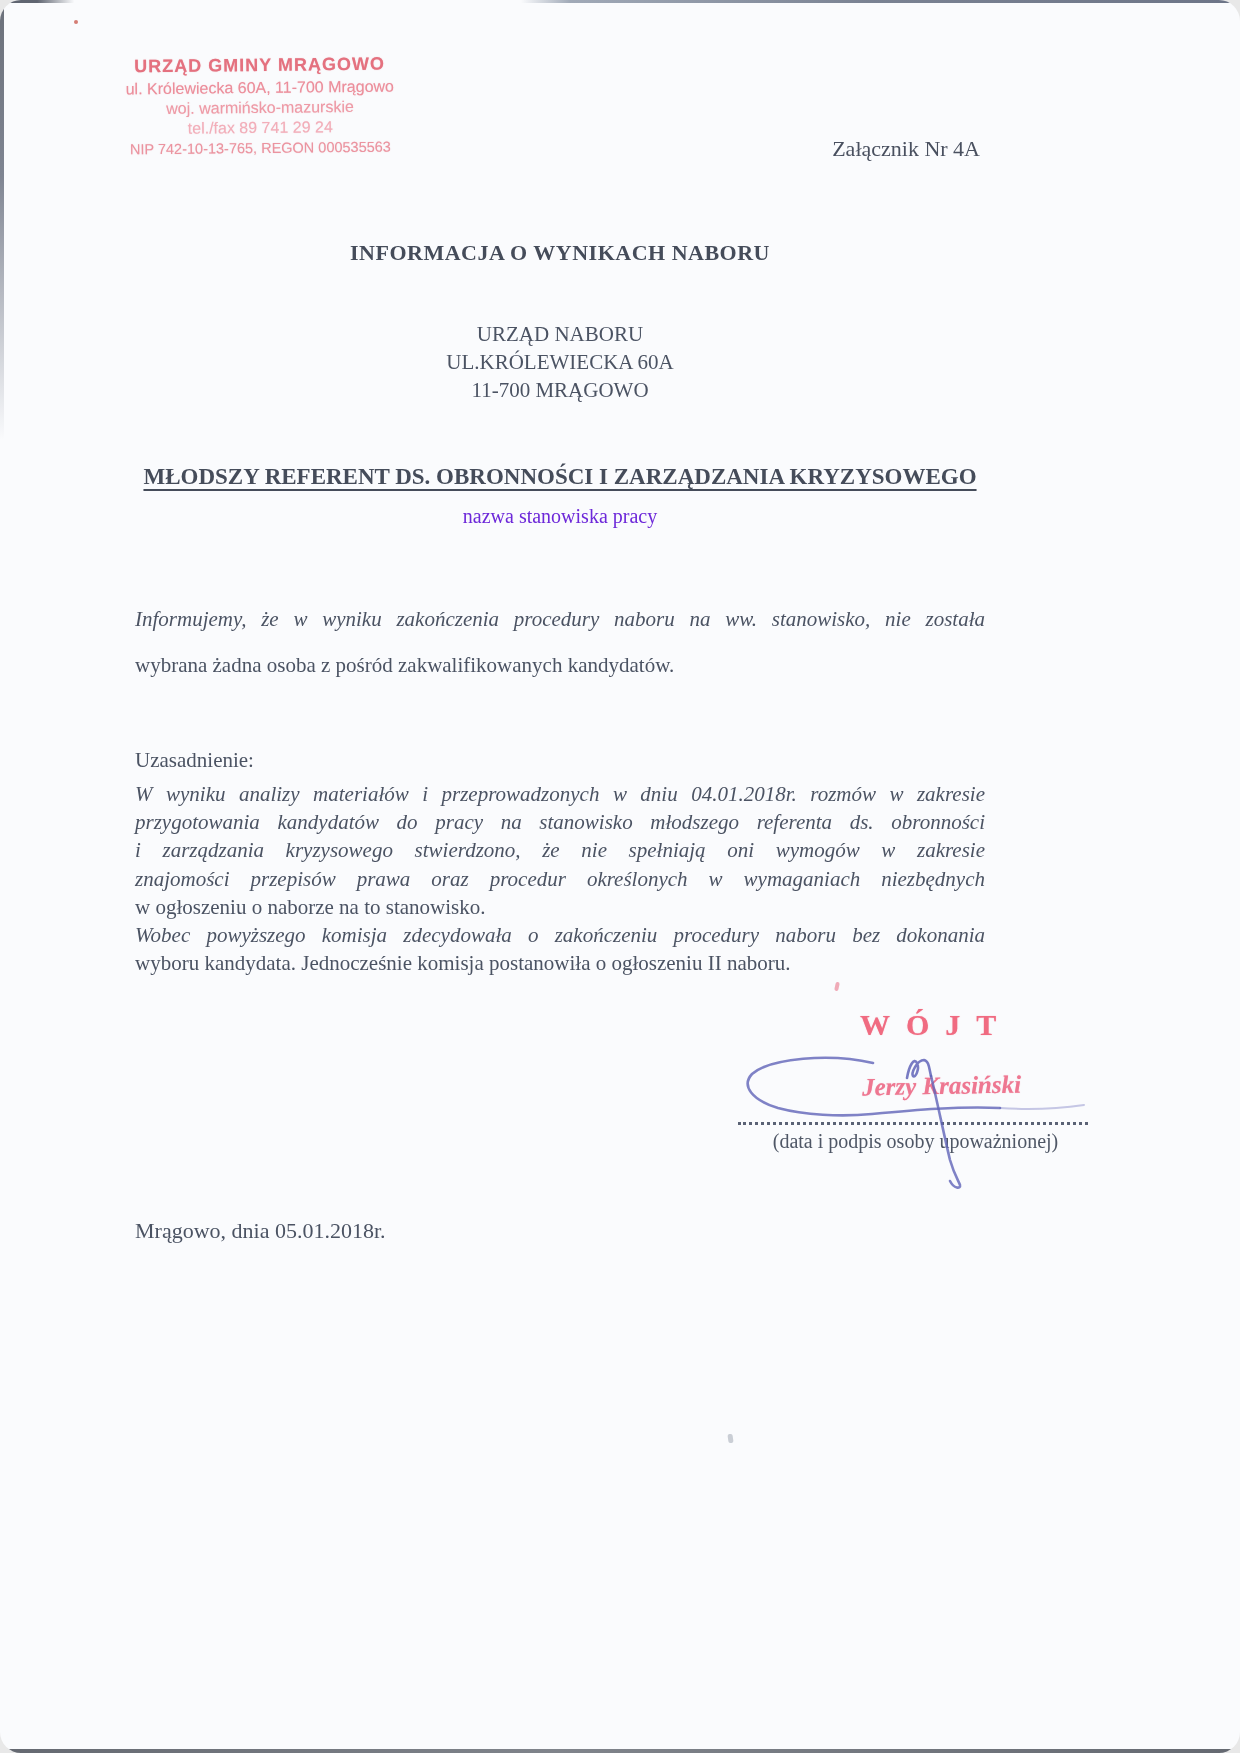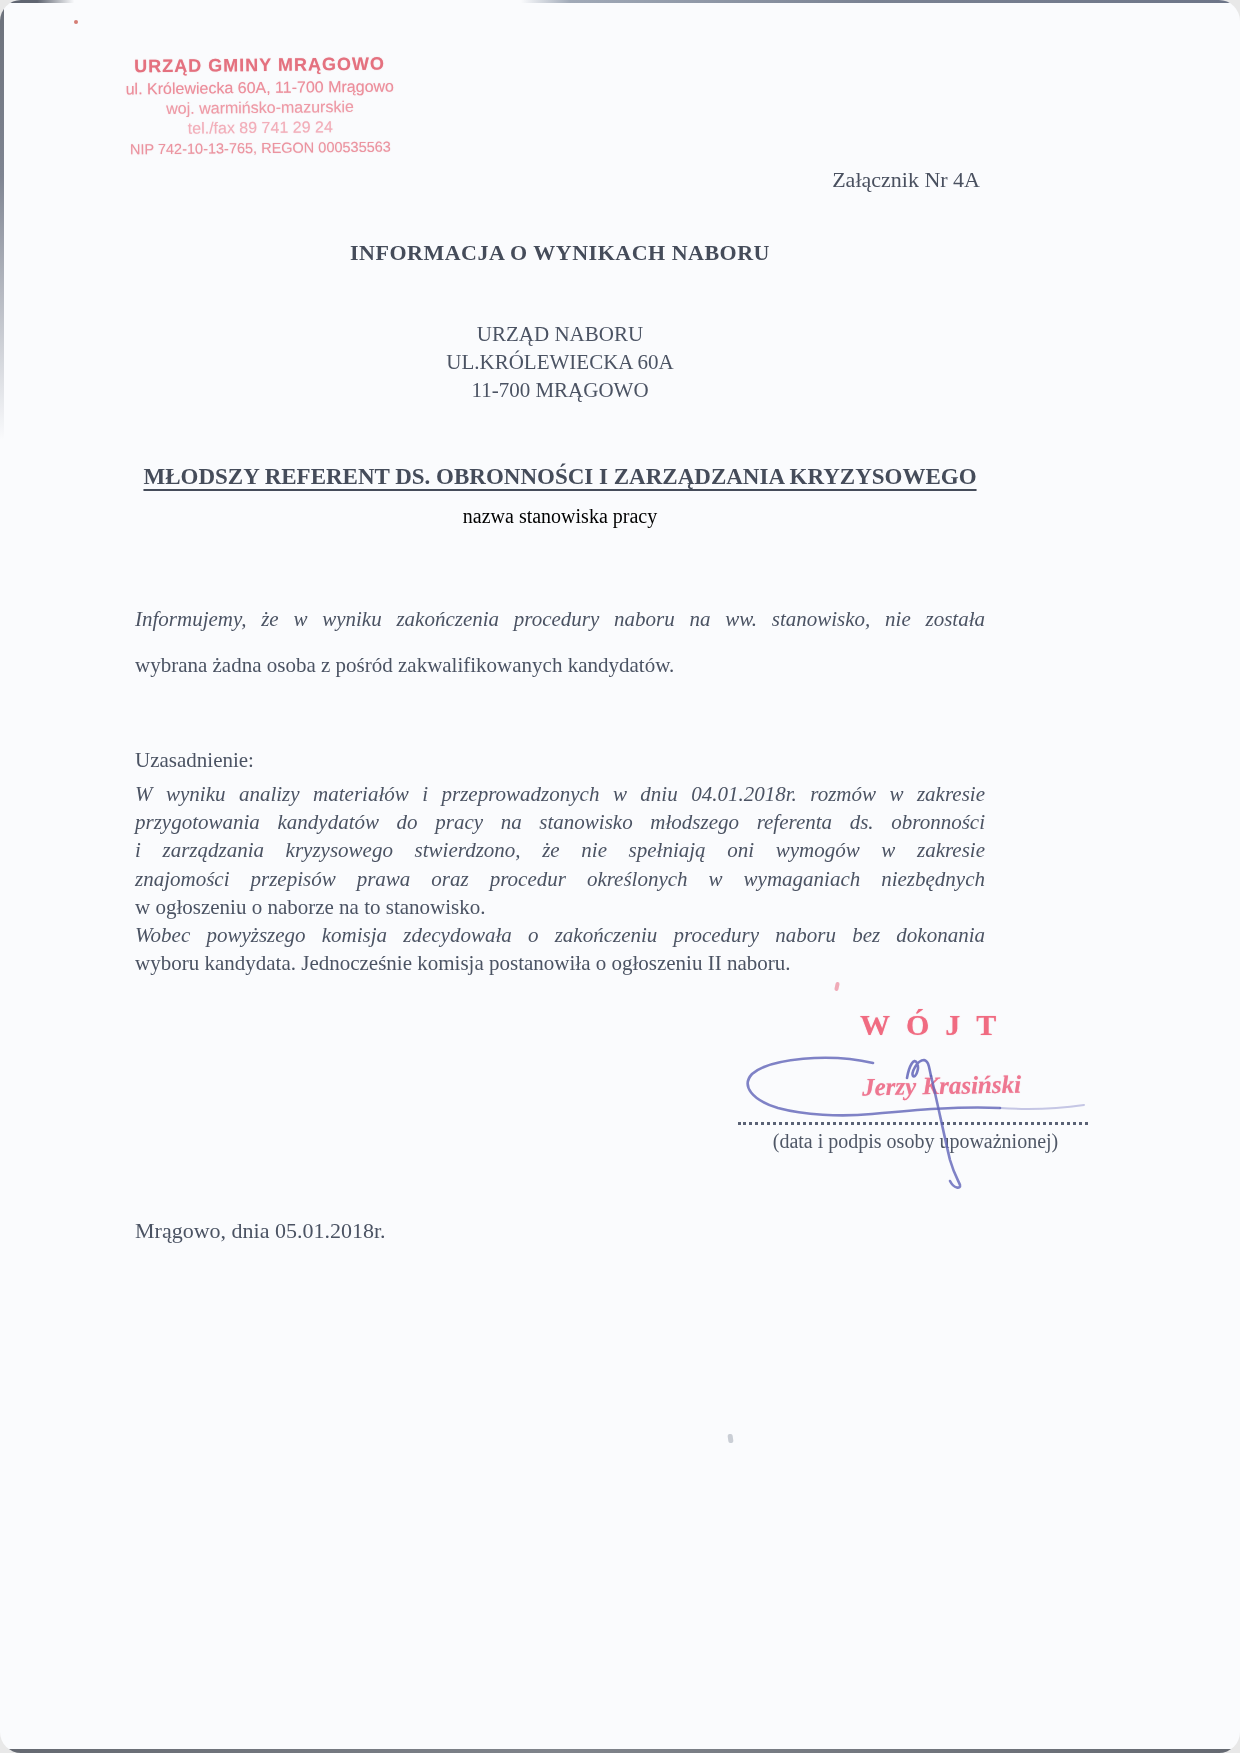--- a/index.html
+++ b/index.html
@@ -39,29 +39,29 @@
   }
   .office-stamp .s1{font-size:18px;font-weight:bold;color:#e4717f;letter-spacing:1px;
     text-shadow:0 0 1px rgba(228,113,127,.55);}
   .office-stamp .s2{font-size:16px;color:#ec8e9b;margin-top:3px;text-shadow:0 0 1px rgba(236,142,155,.5);}
   .office-stamp .s3{font-size:16px;color:#ee9aa6;margin-top:2px;text-shadow:0 0 1px rgba(238,154,166,.5);}
   .office-stamp .s4{font-size:16px;color:#f2aeb9;margin-top:2px;text-shadow:0 0 1px rgba(242,174,185,.5);}
   .office-stamp .s5{font-size:14.5px;color:#eb94a0;margin-top:3px;text-shadow:0 0 1px rgba(235,148,160,.5);}
 
   
   .attachment{position:absolute;left:750px;top:136px;width:230px;
-    text-align:right;font-size:22px;color:#49505f;margin-top:31px;}
+    text-align:right;font-size:22px;color:#49505f;}
 
   
   .center-col{position:absolute;left:135px;width:850px;text-align:center;}
   .doc-title{top:240px;font-size:22px;font-weight:bold;letter-spacing:.5px;color:#454c5a;}
   .address{top:320px;font-size:21px;line-height:28px;color:#4b5363;}
   .position-name{top:464px;font-size:23px;font-weight:bold;color:#454c5a;
     text-decoration:underline;text-decoration-thickness:2px;text-underline-offset:5px;}
-  .position-caption{top:505px;font-size:20px;color:#000000;}
+  .position-caption{top:505px;font-size:20px;color:#6d28d9;}
 
   
   .intro{position:absolute;left:135px;top:596px;width:850px;
     font-size:21px;line-height:46px;color:#4b5363;}
   .uzasadnienie{position:absolute;left:135px;top:748px;width:850px;
     font-size:21px;color:#4b5363;
     text-decoration-thickness:1.5px;text-underline-offset:4px;}
   .justif{position:absolute;left:135px;top:780px;width:850px;
     font-size:21px;line-height:28.2px;color:#4b5363;}
   .jline{white-space:normal;}

